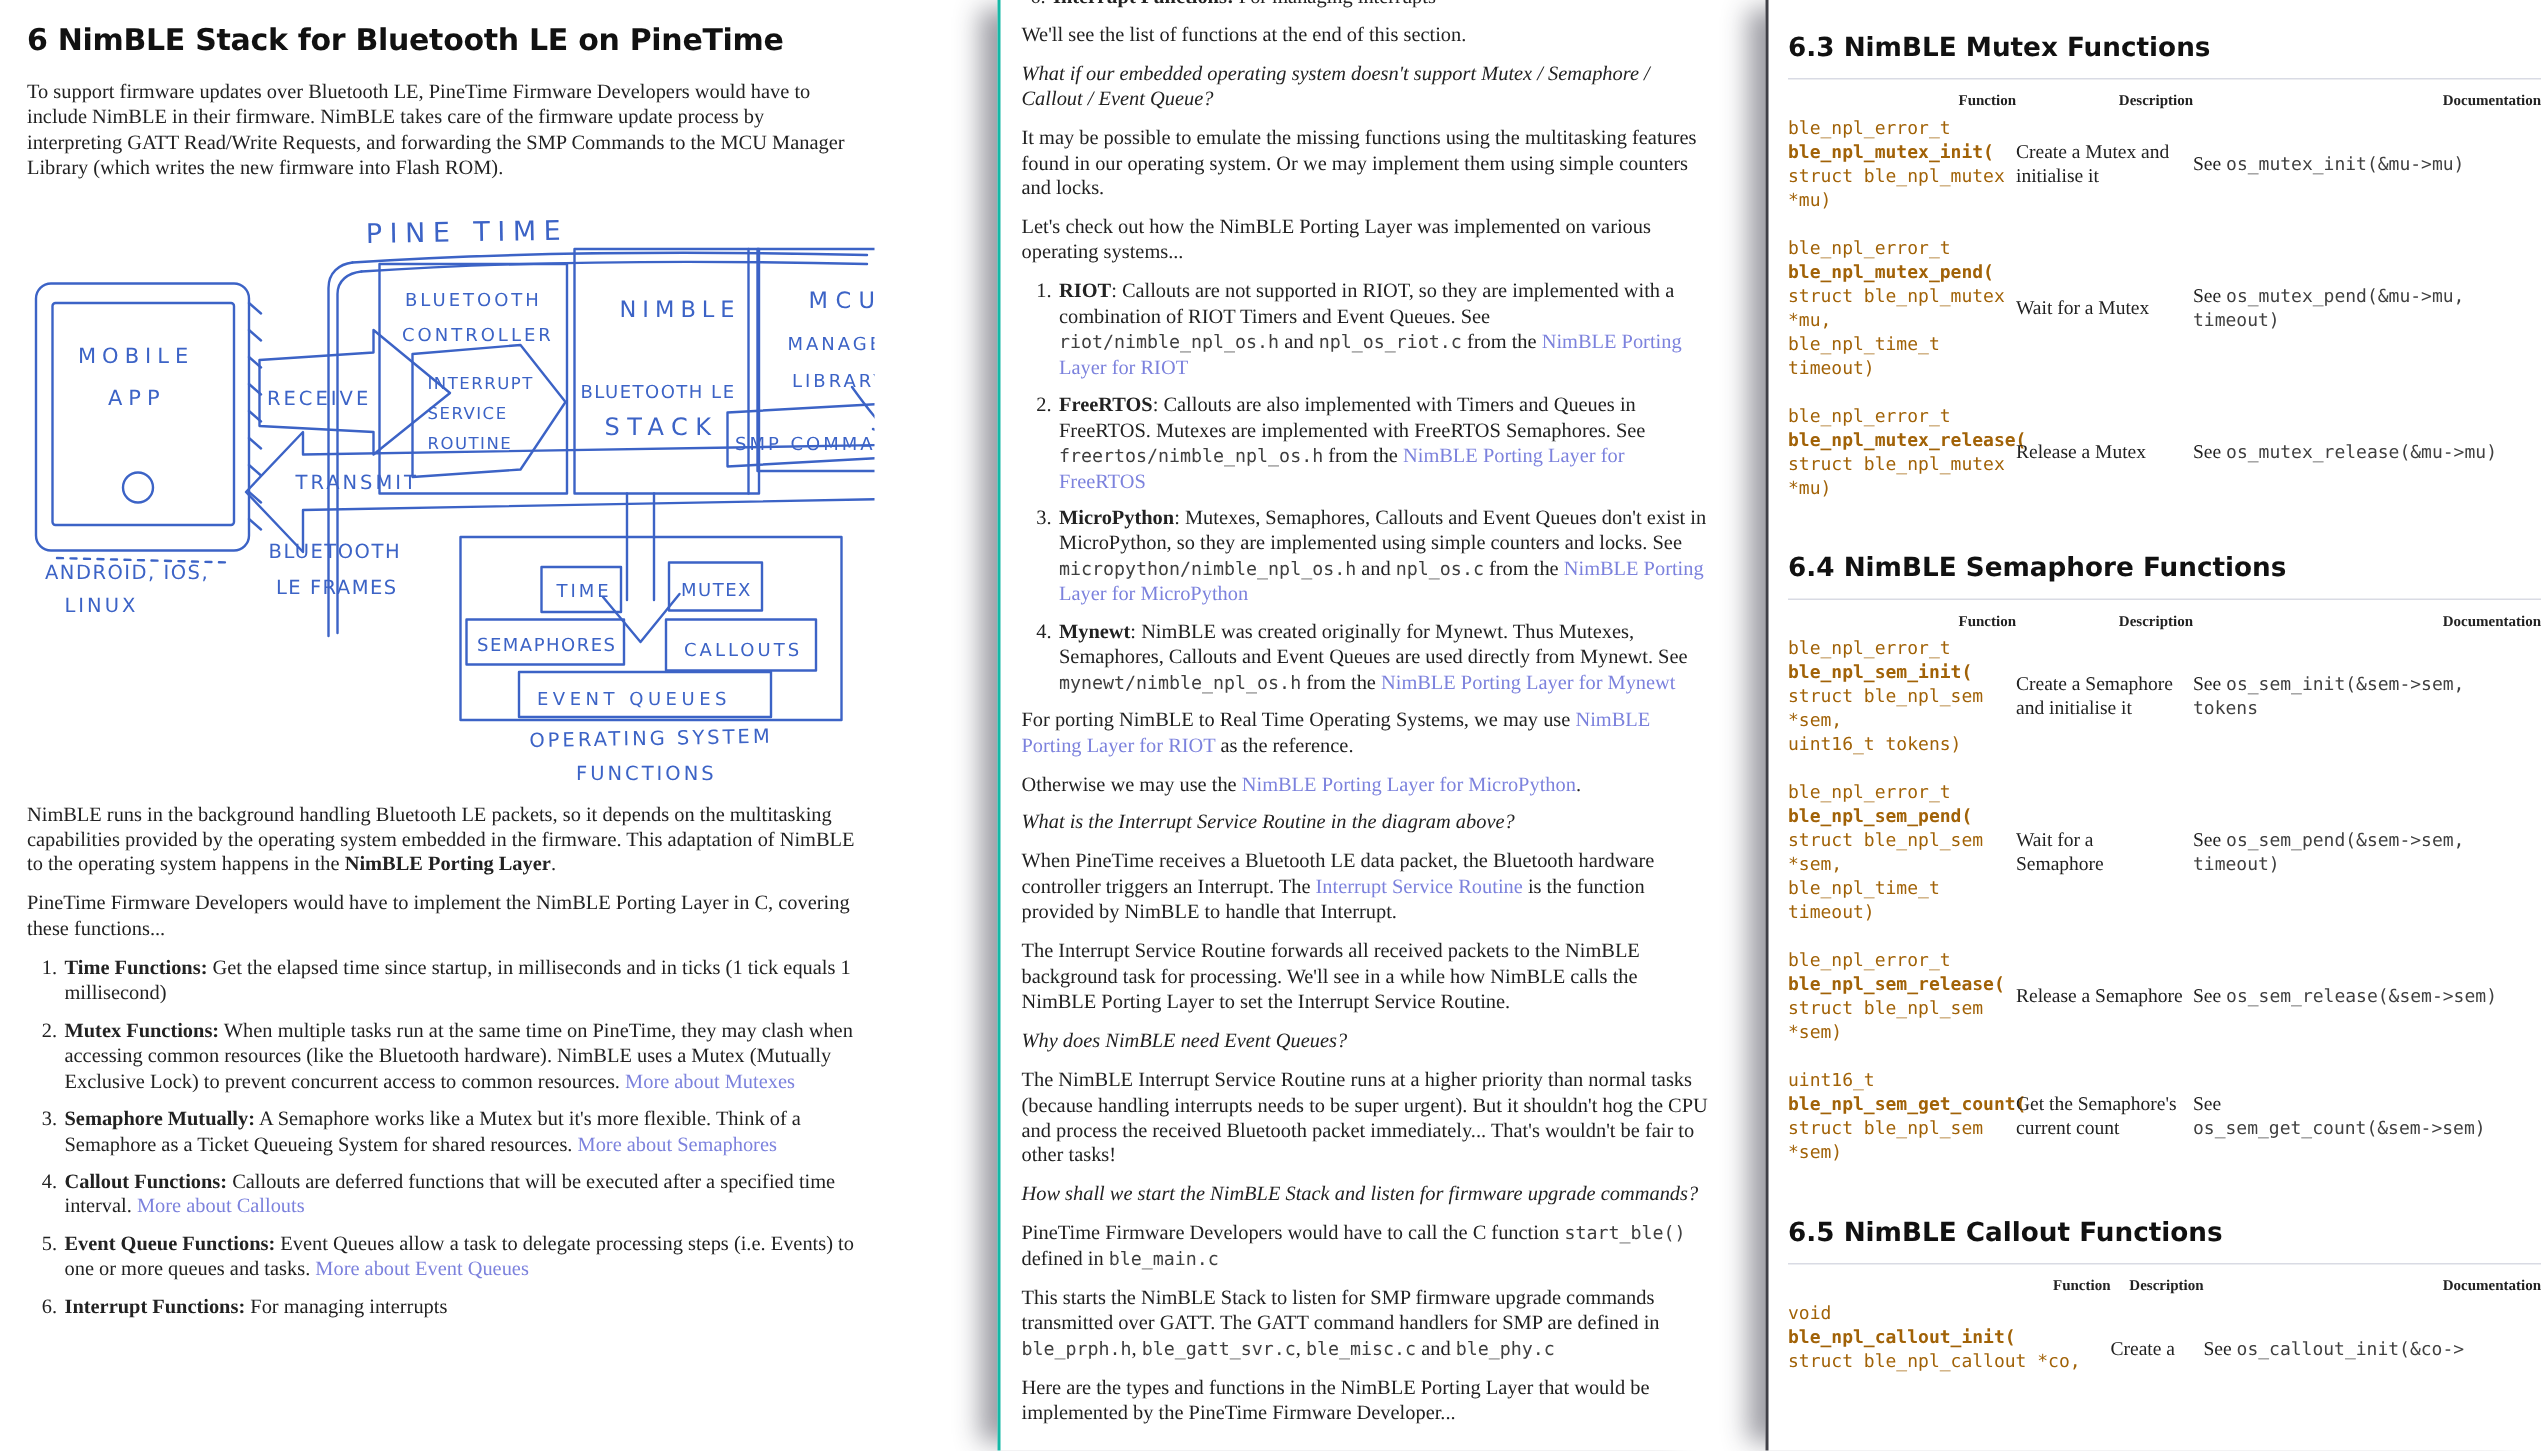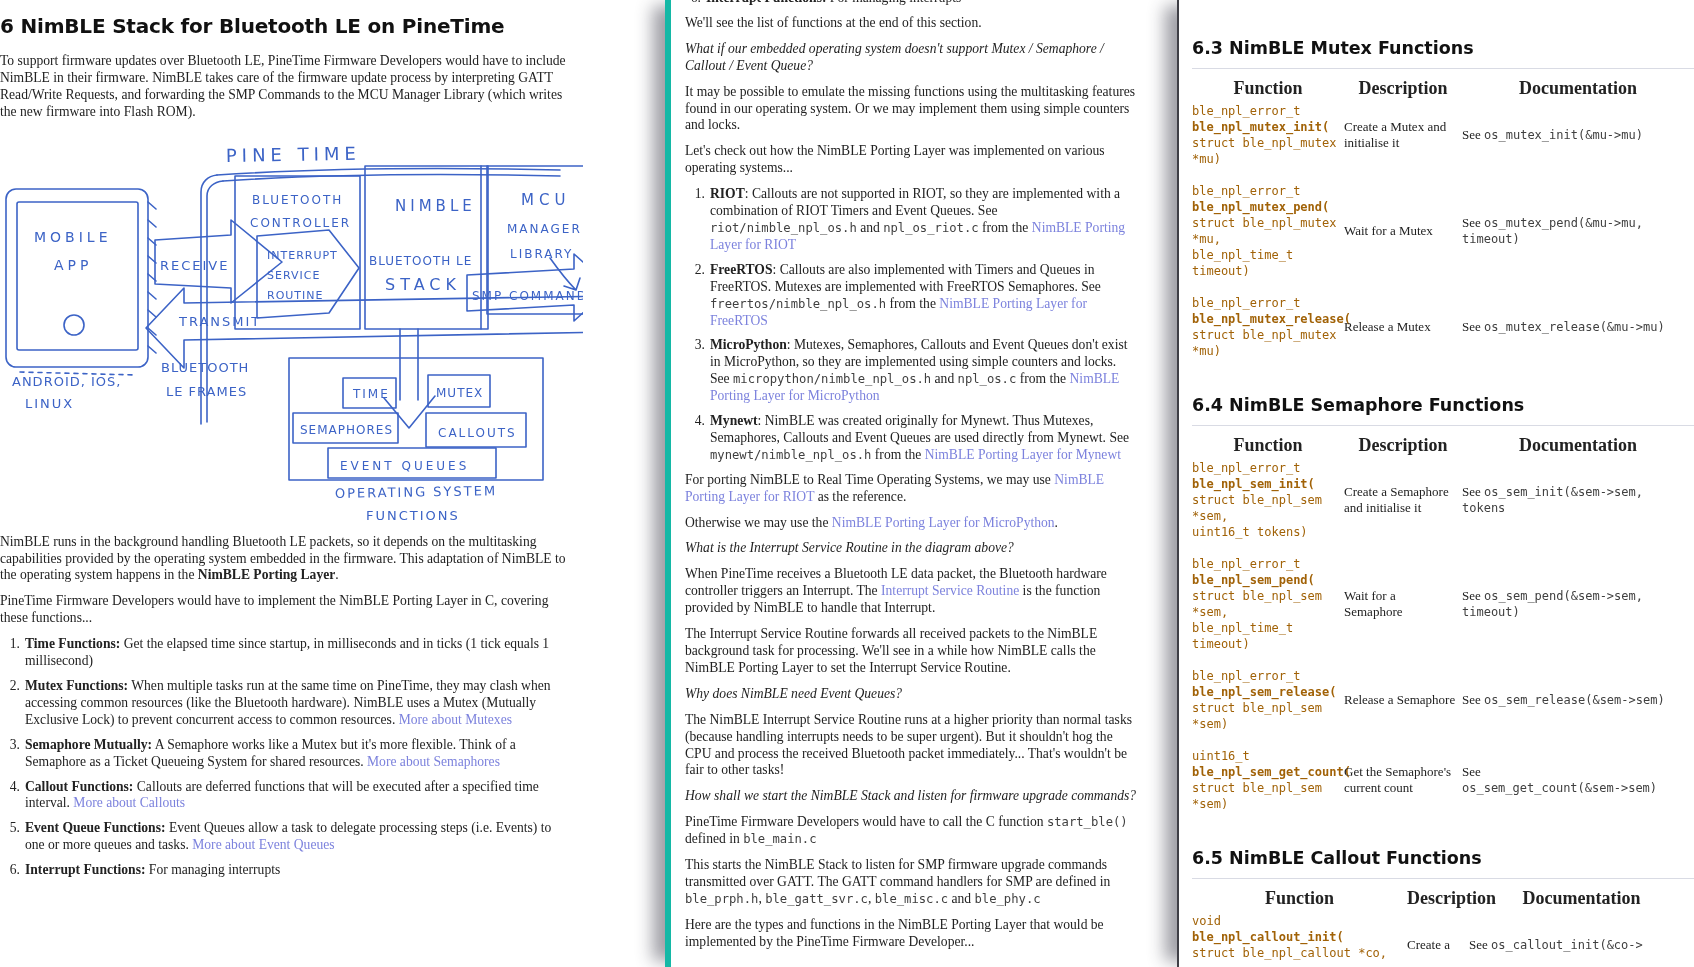--- a/index.html
+++ b/index.html
@@ -1,39 +1,39 @@
 <!DOCTYPE html>
 <html><head>
 <meta charset="utf-8">
 <style>
   *{margin:0;padding:0;box-sizing:border-box}
   html,body{width:1694px;height:967px;overflow:hidden;background:#fff;
     font-family:"Liberation Serif","DejaVu Serif",serif;color:#222}
   .panel{position:absolute;top:0;height:967px;background:#fff;overflow:hidden}
-  #panel-left{left:0;width:583px;padding:6px 10px 0 0}
+  #panel-left{left:0;width:583px;padding:6px 10px 0 18px}
   #panel-mid{left:665px;width:476px;padding:0 2px 0 14px;
-    border-left:6px solid #14b8a6;box-shadow:-18px 0 16px -6px rgba(40,40,55,.45)}
-  #panel-right{left:1177px;width:517px;padding:18px 0 0 13px;
+    border-left:2px solid #14b8a6;box-shadow:-18px 0 16px -6px rgba(40,40,55,.45)}
+  #panel-right{left:1177px;width:517px;padding:2px 0 0 13px;
     border-left:2px solid #3f3f46;box-shadow:-18px 0 16px -6px rgba(40,40,55,.45)}
   h1{font-family:"DejaVu Sans","Liberation Sans",sans-serif;font-size:20px;color:#111;margin:8px 0 15px;letter-spacing:-.2px}
   h2{font-family:"DejaVu Sans","Liberation Sans",sans-serif;font-size:17.5px;color:#111;margin:20px 0 0}
   .rule{border:none;border-top:1px solid #d9dbe4;margin:10px 0 9px}
   p,.li{font-size:13.6px;line-height:16.9px;margin:0 0 9px}
   .q{font-style:italic}
   .list{margin:0 0 2px 4px}
   .li{display:flex;margin:0 0 8px}
   .li .num{flex:none;width:16px;text-align:right;margin-right:5px}
   .run-b{font-weight:bold}
   .run-lk{color:#7c82dd}
   .run-cd,.run-cl{font-family:"DejaVu Sans Mono","Liberation Mono",monospace;color:#404040;font-size:12.2px}
   .run-cl{overflow-wrap:anywhere}
   .caption{font-style:italic;font-size:13.6px;margin:6px 0 10px}
   .clip-top{margin-top:-10px}
   table{border-collapse:collapse;table-layout:fixed;width:502px}
-  th{font-size:18px;text-align:center;font-weight:bold;padding:0 0 4px;white-space:nowrap;overflow:visible;font-family:"Liberation Serif",serif}
+  th{font-size:10px;text-align:right;font-weight:bold;padding:0 0 4px;white-space:nowrap;overflow:visible;font-family:"Liberation Serif",serif}
   td{vertical-align:middle;padding:0 6px 16px 0}
   td.fn{font-family:"DejaVu Sans Mono","Liberation Mono",monospace;font-size:12px;line-height:16px;white-space:pre-wrap;color:#a16207}
   td.desc,td.doc{font-size:13px;line-height:16.5px}
   td.doc .run-cl{font-size:12px}
   #t65 td{vertical-align:top}
   #t65 td.desc,#t65 td.doc{padding-top:24px}
   svg text{font-family:"DejaVu Sans","Liberation Sans",sans-serif;fill:#3c63c6}
   .sk{fill:none;stroke:#3c63c6;stroke-width:1.6;stroke-linecap:round;stroke-linejoin:round}
 </style>
 </head>

